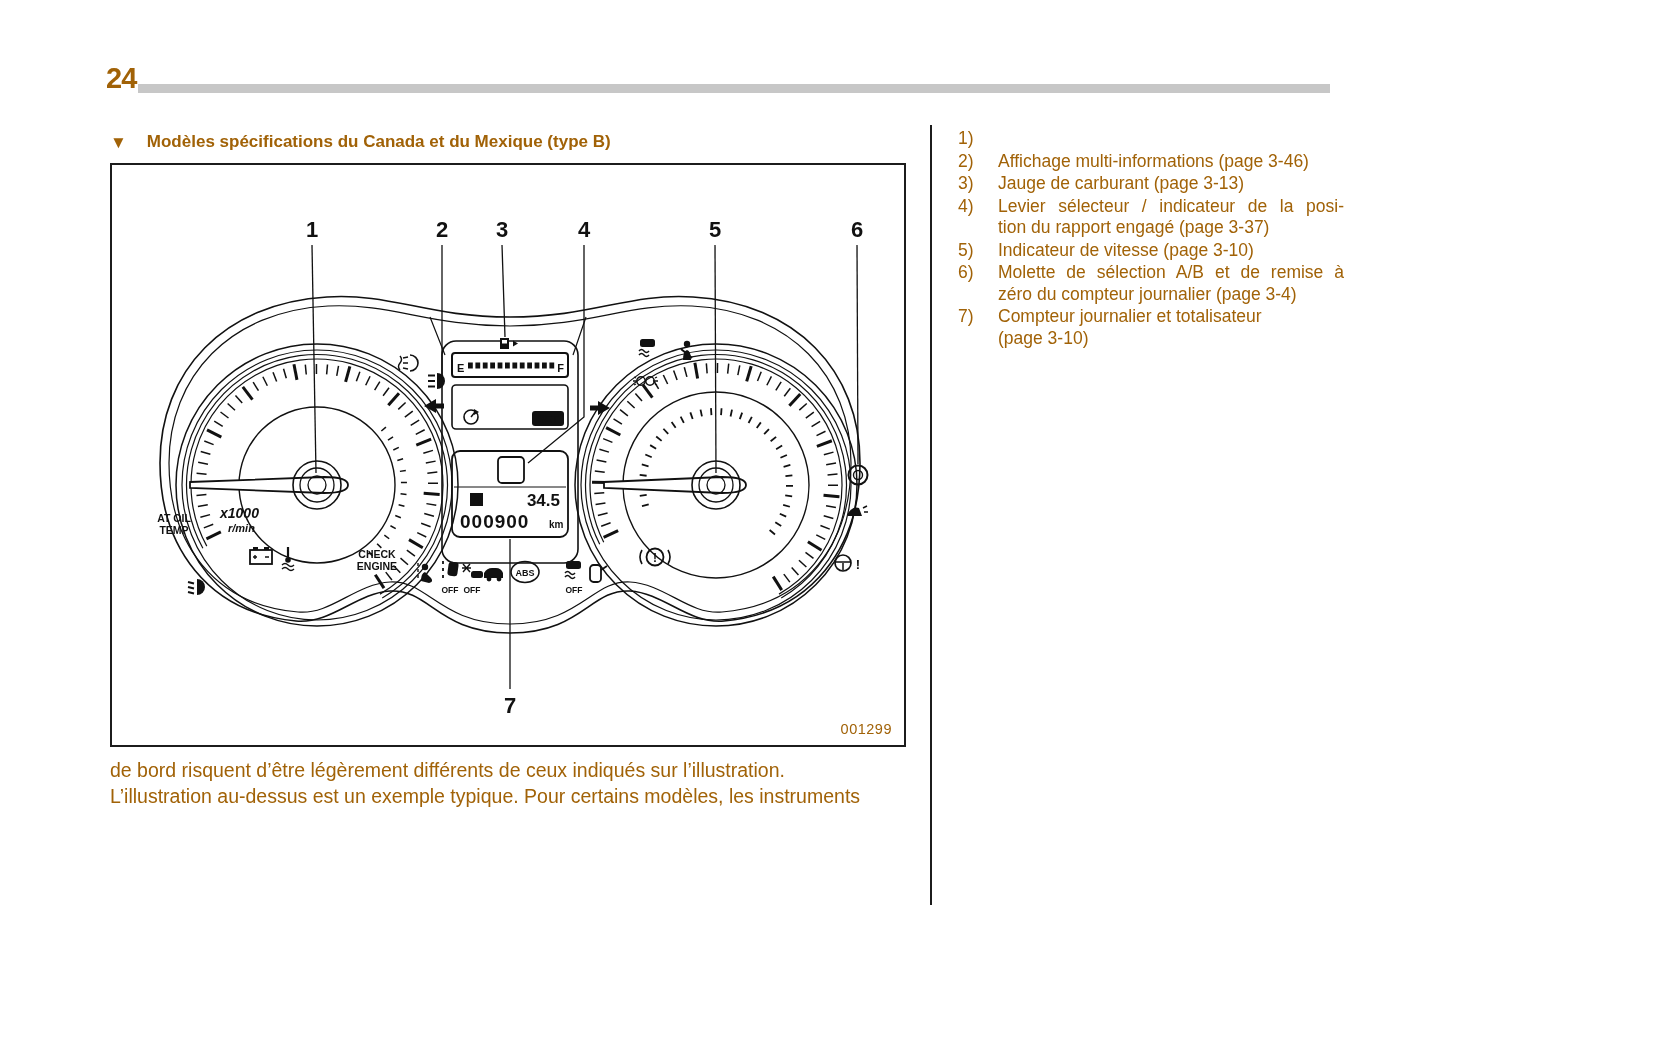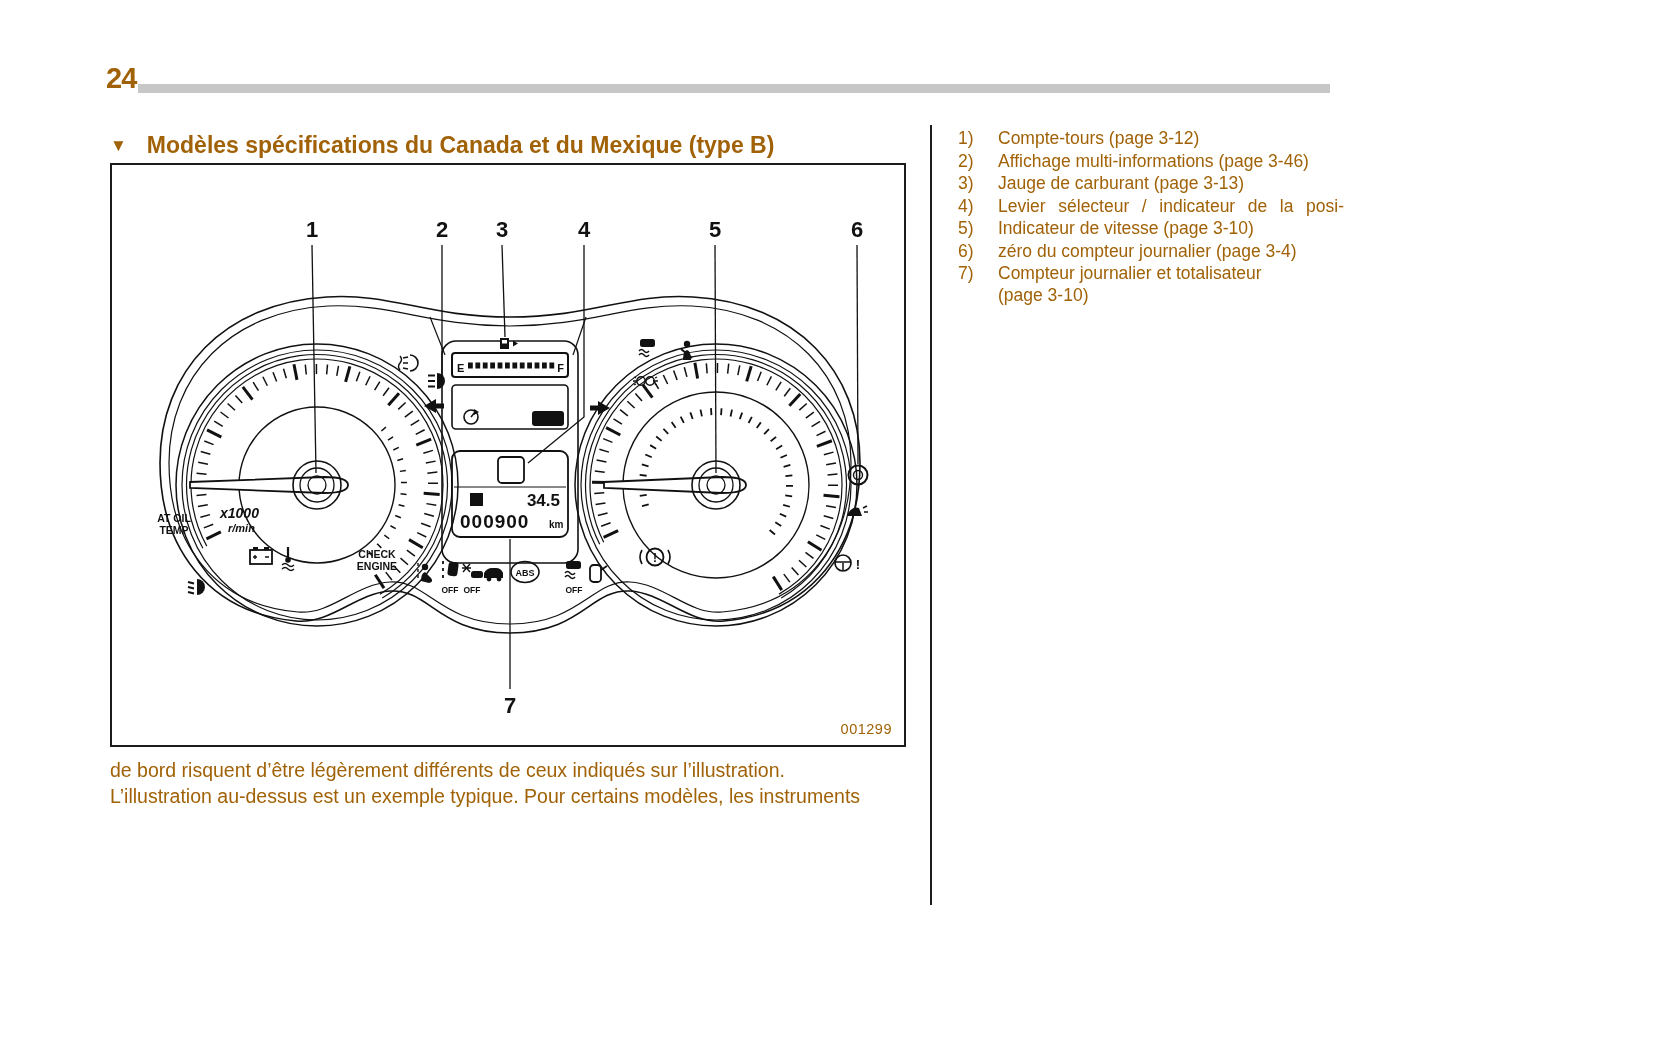--- a/index.html
+++ b/index.html
@@ -4,21 +4,21 @@
 <style>
   html,body{margin:0;padding:0;background:#fff;}
   .page{position:relative;width:1654px;height:1040px;background:#fff;overflow:hidden;
         font-family:"Liberation Sans",sans-serif;color:#a16207;padding-left:27px;}
   
   .page-num{position:absolute;left:106px;top:62px;font-size:29px;font-weight:bold;letter-spacing:-1px;z-index:2;}
   .rule{position:absolute;left:138px;top:84px;width:1192px;height:9px;background:#c7c7c7;}
   
   .heading{position:absolute;left:110px;top:132px;display:flex;align-items:center;gap:20px;}
   .heading .tri{font-size:17px;line-height:1;}
-  .heading .txt{font-size:23px;font-weight:bold;}
+  .heading .txt{font-size:17px;font-weight:bold;}
   
   .fig{position:absolute;left:110px;top:163px;width:792px;height:580px;border:2px solid #1c1c1c;background:#fff;}
   .fig svg{position:absolute;left:0;top:0;}
   .fig-code{position:absolute;right:12px;bottom:8px;font-size:14.5px;letter-spacing:.5px;}
   
   .caption{position:absolute;left:110px;top:757px;width:830px;font-size:19.5px;line-height:26px;}
   
   .divider{position:absolute;left:930px;top:125px;width:2px;height:780px;background:#1c1c1c;}
   .legend{position:absolute;left:958px;top:128px;width:386px;font-size:17.5px;line-height:21.5px;}
   .leg-item{display:grid;grid-template-columns:40px 1fr;margin-bottom:1px;}
@@ -409,51 +409,50 @@
   <div class="caption">
     <div>de bord risquent d’être légèrement différents de ceux indiqués sur l’illustration.</div>
     <div>L’illustration au-dessus est un exemple typique. Pour certains modèles, les instruments</div>
   </div>
 
   <div class="divider"></div>
 
   <div class="legend">
     <div class="leg-item">
       <div>1)</div>
-      <div>
-          <div>Compte-tours (page 3-12)</div>
-        </div>
     </div>
     <div class="leg-item">
       <div>2)</div>
       <div>
           <div>Affichage multi-informations (page 3-46)</div>
         </div>
     </div>
     <div class="leg-item">
       <div>3)</div>
       <div>
           <div>Jauge de carburant (page 3-13)</div>
         </div>
     </div>
     <div class="leg-item">
       <div>4)</div>
       <div>
         <div class="just">Levier sélecteur / indicateur de la posi-</div>
+        <div>tion du rapport engagé (page 3-37)</div>
       </div>
     </div>
     <div class="leg-item">
       <div>5)</div>
       <div>
           <div>Indicateur de vitesse (page 3-10)</div>
         </div>
     </div>
     <div class="leg-item">
       <div>6)</div>
       <div>
+        <div class="just">Molette de sélection A/B et de remise à</div>
         <div>zéro du compteur journalier (page 3-4)</div>
       </div>
     </div>
     <div class="leg-item">
       <div>7)</div>
       <div>
         <div>Compteur journalier et totalisateur</div>
         <div>(page 3-10)</div>
       </div>
     </div>

